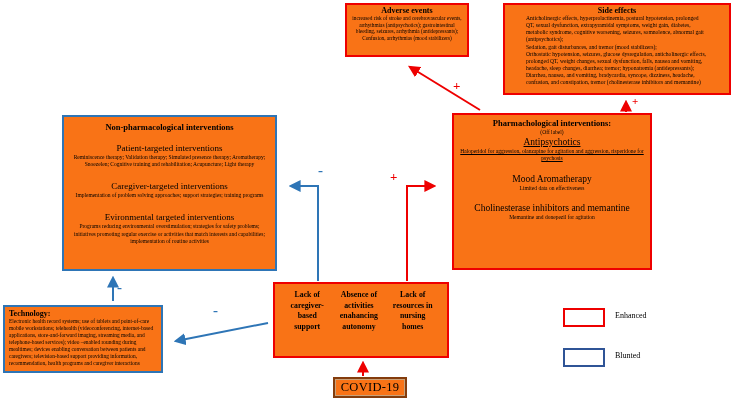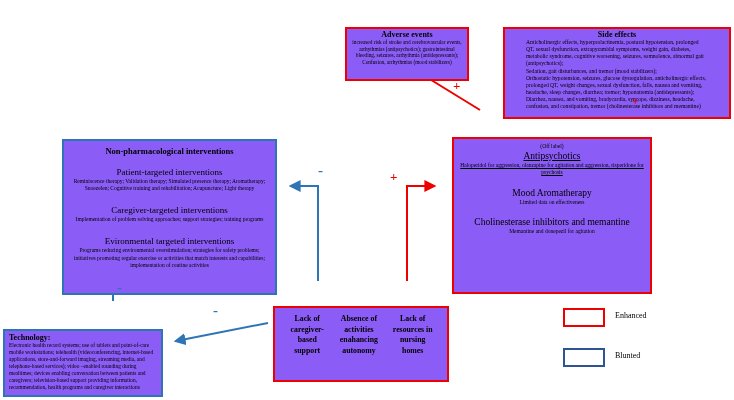--- a/index.html
+++ b/index.html
@@ -7,21 +7,21 @@
     --blue:#2e75b6;
     --navy:#2f5496;
     --brown:#843c0c;
   }
   html,body{margin:0;padding:0;background:#ffffff;}
   .canvas{
     position:relative;width:734px;height:400px;background:#ffffff;
     font-family:"Liberation Serif","DejaVu Serif",serif;color:#000;overflow:hidden;
   }
   .arrows{position:absolute;left:0;top:0;width:734px;height:400px;pointer-events:none;}
-  .box{position:absolute;box-sizing:border-box;background:#8b5cf6;overflow:hidden;margin-top:24px;}
+  .box{position:absolute;box-sizing:border-box;background:#f97316;overflow:hidden;}
   .red-border{border:2px solid var(--red);}
   .blue-border{border:2px solid var(--blue);}
   .box-title{font-weight:bold;text-align:center;margin:0;}
   .body-text{white-space:pre-line;margin:0;}
 
   
   .adverse{left:345px;top:3px;width:124px;height:54px;padding:1px 2px;text-align:center;}
   .adverse .box-title{font-size:8px;}
   .adverse .body-text{font-size:5.3px;line-height:1.25;text-align:center;}
 
@@ -127,20 +127,21 @@
       <p class="npsec-heading">Caregiver-targeted interventions</p>
       <p class="npsec-body">Implementation of problem solving approaches; support strategies; training programs</p>
     </div>
     <div class="npsec3">
       <p class="npsec-heading">Evironmental targeted interventions</p>
       <p class="npsec-body">Programs reducing environmental overstimulation; strategies for safety problems; initiatives promoting regular exercise or activities that match interests and capabilities; implementation of routine activities</p>
     </div>
   </div>
 
   <div class="box red-border pharm">
+    <p class="box-title">Pharmachological interventions:</p>
     <p class="pharm-subtitle">(Off label)</p>
     <div class="phsec1">
       <p class="phsec-heading">Antipsychotics</p>
       <p class="phsec-body">Haloperidol for aggression, olanzapine for agitation and aggression, risperidone for psychosis</p>
     </div>
     <div class="phsec2">
       <p class="phsec-heading">Mood Aromatherapy</p>
       <p class="phsec-body">Limited data on effectiveness</p>
     </div>
     <div class="phsec4">

